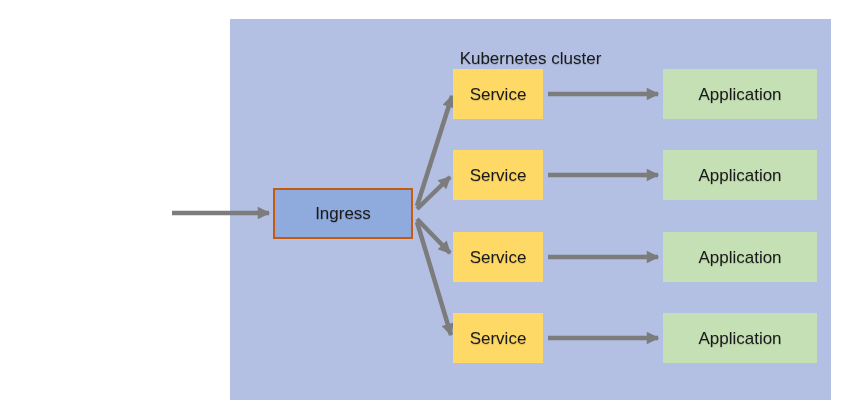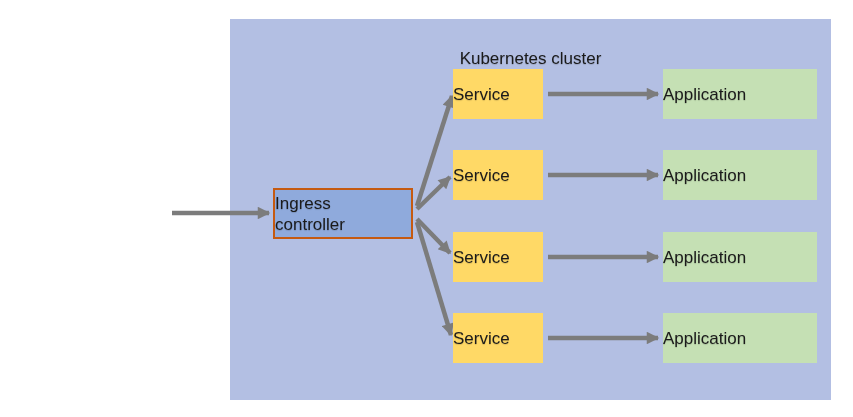--- a/index.html
+++ b/index.html
@@ -44,21 +44,21 @@
     font-size: 17px;
     line-height: 21px;
     color: var(--text);
     text-shadow: 0 1px 1px rgba(0,0,0,0.15);
     margin-top: 20px;
   }
   .node {
     position: absolute;
     display: flex;
     flex-direction: column;
-    align-items: flex-start;
+    align-items: center;
     justify-content: center;
     box-sizing: border-box;
     font-size: 17px;
     line-height: 21px;
     text-align: center;
     color: var(--text);
     text-shadow: 0 1px 1px rgba(0,0,0,0.15);
   }
   .node span { display: block; }
   .lb {
@@ -120,21 +120,20 @@
     <line x1="417" y1="222" x2="451" y2="335" marker-end="url(#ah)"></line>
     <line x1="548" y1="94" x2="658" y2="94" marker-end="url(#ah)"></line>
     <line x1="548" y1="175" x2="658" y2="175" marker-end="url(#ah)"></line>
     <line x1="548" y1="257" x2="658" y2="257" marker-end="url(#ah)"></line>
     <line x1="548" y1="338" x2="658" y2="338" marker-end="url(#ah)"></line>
   </svg>
 
 
   <div class="node ingress">
     <span>Ingress</span>
-    <span>controller</span>
   </div>
 
   <div class="node service row1">
     <span>Service</span>
   </div>
   <div class="node service row2">
     <span>Service</span>
   </div>
   <div class="node service row3">
     <span>Service</span>

